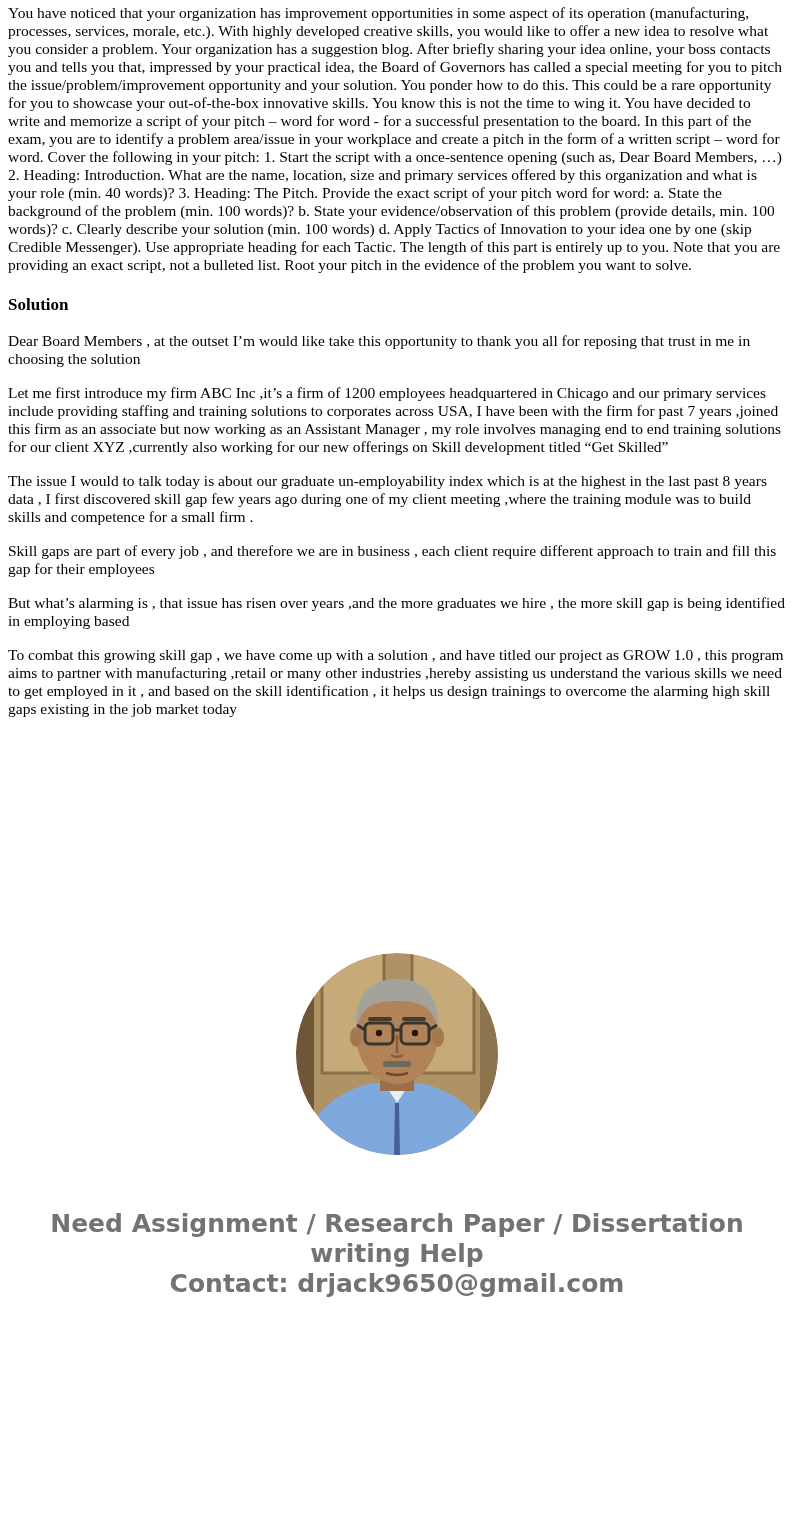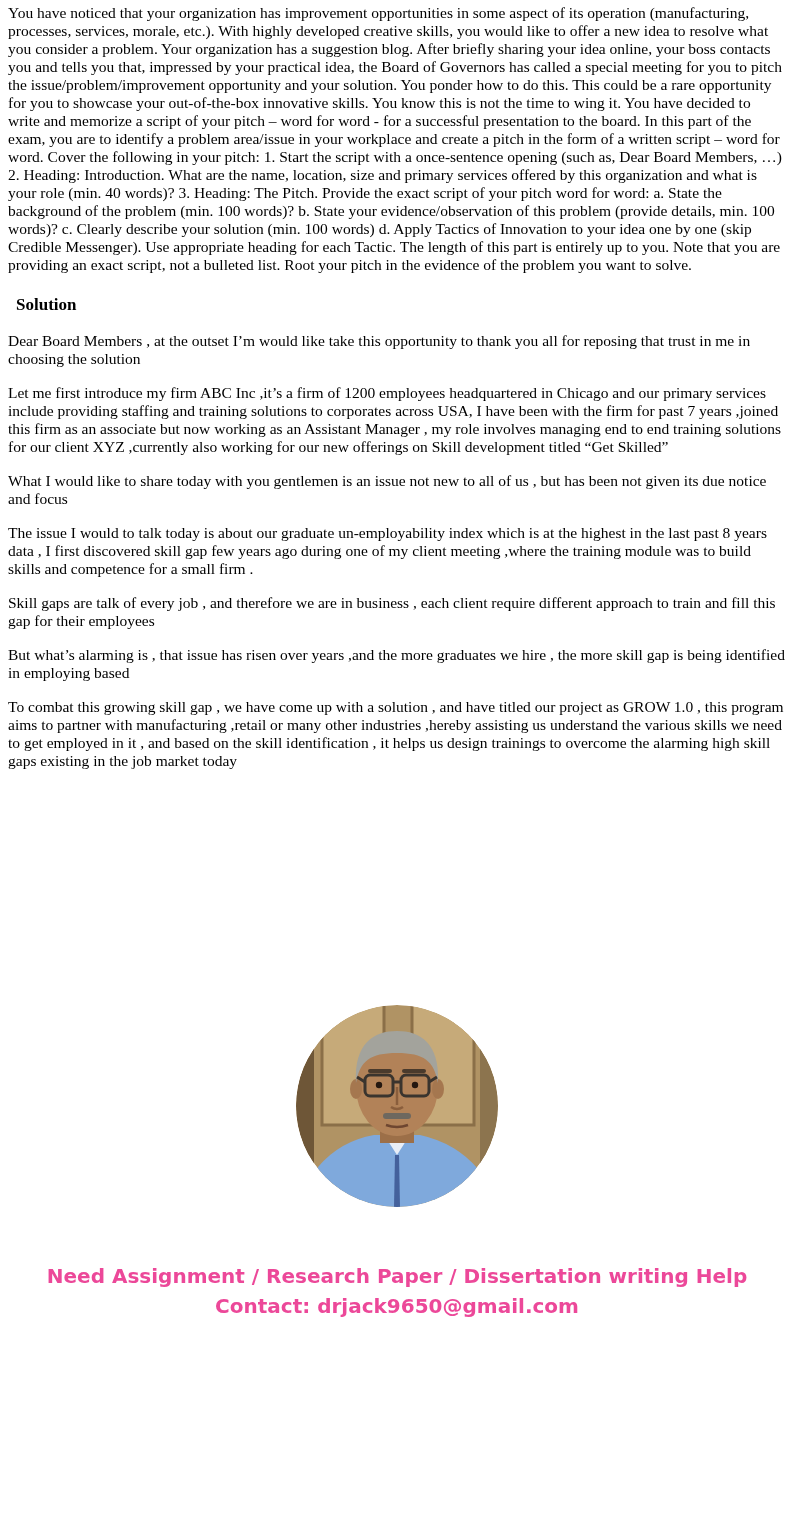--- a/index.html
+++ b/index.html
@@ -23,21 +23,21 @@
     padding: 0 8px;
   }
   .question-text {
     margin: 4px 0 0 0;
     font-size: 15.5px;
     line-height: 18px;
   }
   .solution-heading {
     font-size: 17px;
     font-weight: bold;
-    margin: 21px 0 17px 8px;
+    margin: 21px 0 17px 0;
   }
   .para {
     font-size: 15.5px;
     line-height: 18px;
     margin: 0 0 16px 0;
   }
   .avatar-wrap {
     margin-top: 235px;
     text-align: center;
   }
@@ -47,23 +47,23 @@
     height: 202px;
     border-radius: 50%;
     overflow: hidden;
     line-height: 0;
   }
   .footer {
     margin-top: 50px;
     text-align: center;
     font-family: "DejaVu Sans", sans-serif;
     font-weight: bold;
-    font-size: 20px;
+    font-size: 25px;
     line-height: 30px;
-    color: #ec4899;
+    color: #737373;
   }
   .footer-inner {
     max-width: 752px;
     margin: 0 auto;
   }
   .footer-line {
     margin: 0;
   }
 </style>
 </head>
@@ -73,23 +73,22 @@
 
   <div class="text-col">
 
     <p class="question-text">You have noticed that your organization has improvement opportunities in some aspect of its operation (manufacturing, processes, services, morale, etc.). With highly developed creative skills, you would like to offer a new idea to resolve what you consider a problem. Your organization has a suggestion blog. After briefly sharing your idea online, your boss contacts you and tells you that, impressed by your practical idea, the Board of Governors has called a special meeting for you to pitch the issue/problem/improvement opportunity and your solution. You ponder how to do this. This could be a rare opportunity for you to showcase your out-of-the-box innovative skills. You know this is not the time to wing it. You have decided to write and memorize a script of your pitch – word for word - for a successful presentation to the board. In this part of the exam, you are to identify a problem area/issue in your workplace and create a pitch in the form of a written script – word for word. Cover the following in your pitch: 1. Start the script with a once-sentence opening (such as, Dear Board Members, …) 2. Heading: Introduction. What are the name, location, size and primary services offered by this organization and what is your role (min. 40 words)? 3. Heading: The Pitch. Provide the exact script of your pitch word for word: a. State the background of the problem (min. 100 words)? b. State your evidence/observation of this problem (provide details, min. 100 words)? c. Clearly describe your solution (min. 100 words) d. Apply Tactics of Innovation to your idea one by one (skip Credible Messenger). Use appropriate heading for each Tactic. The length of this part is entirely up to you. Note that you are providing an exact script, not a bulleted list. Root your pitch in the evidence of the problem you want to solve.</p>
 
     <h3 class="solution-heading">Solution</h3>
 
     <div>
       <p class="para">Dear Board Members , at the outset I’m would like take this opportunity to thank you all for reposing that trust in me in choosing the solution</p>
       <p class="para">Let me first introduce my firm ABC Inc ,it’s a firm of 1200 employees headquartered in Chicago and our primary services include providing staffing and training solutions to corporates across USA, I have been with the firm for past 7 years ,joined this firm as an associate but now working as an Assistant Manager , my role involves managing end to end training solutions for our client XYZ ,currently also working for our new offerings on Skill development titled “Get Skilled”</p>
-      <p class="para">What I would like to share today with you gentlemen is an issue not new to all of us , but has been not given its due notice and focus</p>
       <p class="para">The issue I would to talk today is about our graduate un-employability index which is at the highest in the last past 8 years data , I first discovered skill gap few years ago during one of my client meeting ,where the training module was to build skills and competence for a small firm .</p>
-      <p class="para">Skill gaps are talk of every job , and therefore we are in business , each client require different approach to train and fill this gap for their employees</p>
+      <p class="para">Skill gaps are part of every job , and therefore we are in business , each client require different approach to train and fill this gap for their employees</p>
       <p class="para">But what’s alarming is , that issue has risen over years ,and the more graduates we hire , the more skill gap is being identified in employing based</p>
       <p class="para">To combat this growing skill gap , we have come up with a solution , and have titled our project as GROW 1.0 , this program aims to partner with manufacturing ,retail or many other industries ,hereby assisting us understand the various skills we need to get employed in it , and based on the skill identification , it helps us design trainings to overcome the alarming high skill gaps existing in the job market today</p>
     </div>
 
   </div>
 
   <div class="avatar-wrap">
     <span class="avatar">
       
       <svg viewBox="0 0 202 202" width="202" height="202">

